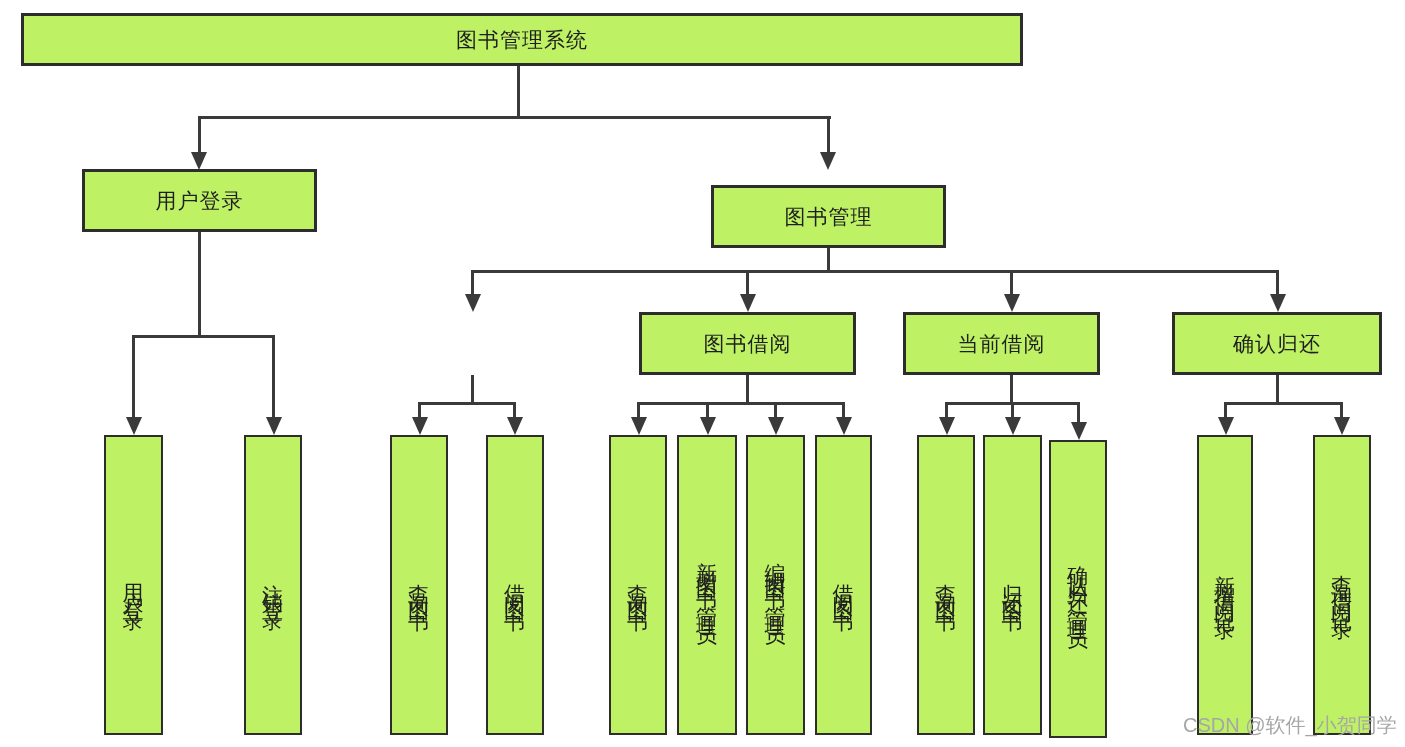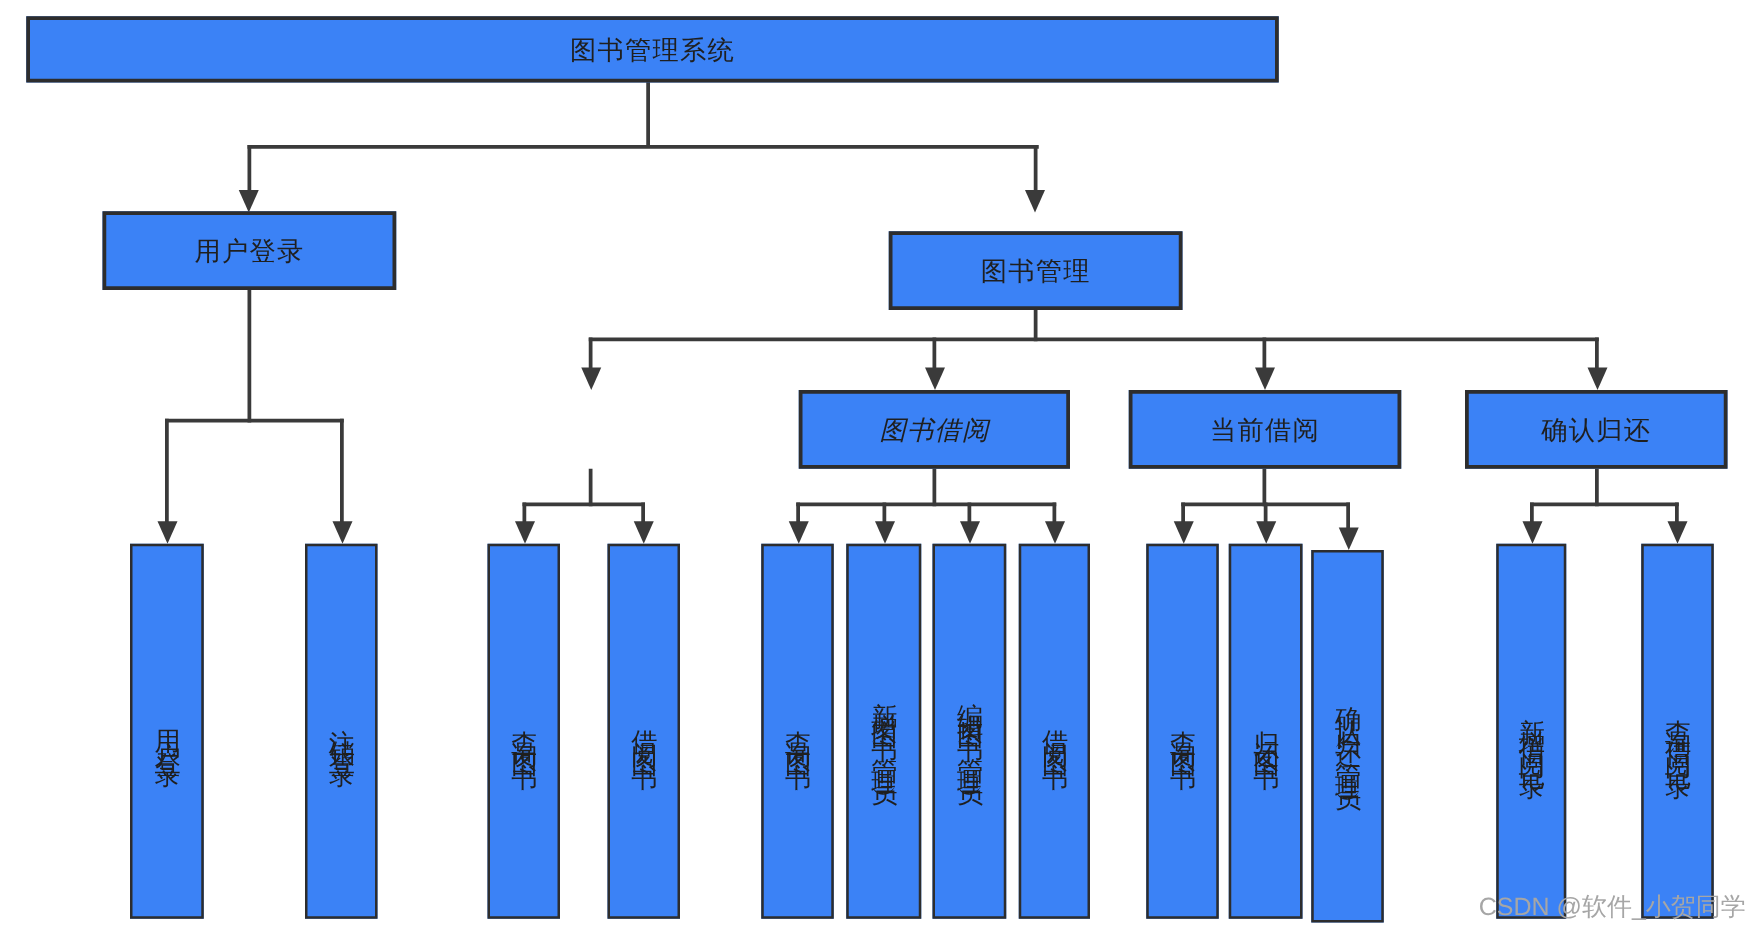--- a/index.html
+++ b/index.html
@@ -5,21 +5,21 @@
   html,body{margin:0;padding:0;background:#ffffff;}
   #canvas{
     position:relative;
     width:1405px;height:747px;
     background:#ffffff;
     font-family:"Liberation Sans", sans-serif;
     overflow:hidden;
   }
   .box{
     position:absolute;
-    background:#3b82f6;
+    background:#bef264;
     border:3px solid #2d2d2d;
     box-sizing:border-box;
     display:flex;align-items:center;justify-content:center;
     font-size:21px;color:#1f1f1f;letter-spacing:1px;
     z-index:2;
   }
   .leaf{border-width:2px;}
   .vtext{
     writing-mode:vertical-rl;
     text-orientation:mixed;
@@ -69,22 +69,22 @@
   <div class="hl" style="left:471px;top:270px;width:808px;"></div>
   <div class="vl" style="left:471px;top:270px;height:26px;"></div>
   <div class="ah" style="left:465px;top:294px;"></div>
   <div class="vl" style="left:746px;top:270px;height:26px;"></div>
   <div class="ah" style="left:740px;top:294px;"></div>
   <div class="vl" style="left:1010px;top:270px;height:26px;"></div>
   <div class="ah" style="left:1004px;top:294px;"></div>
   <div class="vl" style="left:1276px;top:270px;height:26px;"></div>
   <div class="ah" style="left:1270px;top:294px;"></div>
 
-  <div class="box" style="left:639px;top:312px;width:217px;height:63px;font-style:italic;">图书借阅</div>
-  <div class="box" style="left:903px;top:312px;width:218px;height:63px;">当前借阅</div>
+  <div class="box" style="left:639px;top:312px;width:217px;height:63px;">图书借阅</div>
+  <div class="box" style="left:903px;top:312px;width:197px;height:63px;">当前借阅</div>
   <div class="box" style="left:1172px;top:312px;width:210px;height:63px;">确认归还</div>
 
   <div class="vl" style="left:471px;top:375px;height:30px;"></div>
   <div class="hl" style="left:418px;top:402px;width:98px;"></div>
   <div class="vl" style="left:418px;top:402px;height:17px;"></div>
   <div class="ah" style="left:412px;top:417px;"></div>
   <div class="vl" style="left:513px;top:402px;height:17px;"></div>
   <div class="ah" style="left:507px;top:417px;"></div>
 
   <div class="vl" style="left:746px;top:375px;height:30px;"></div>

